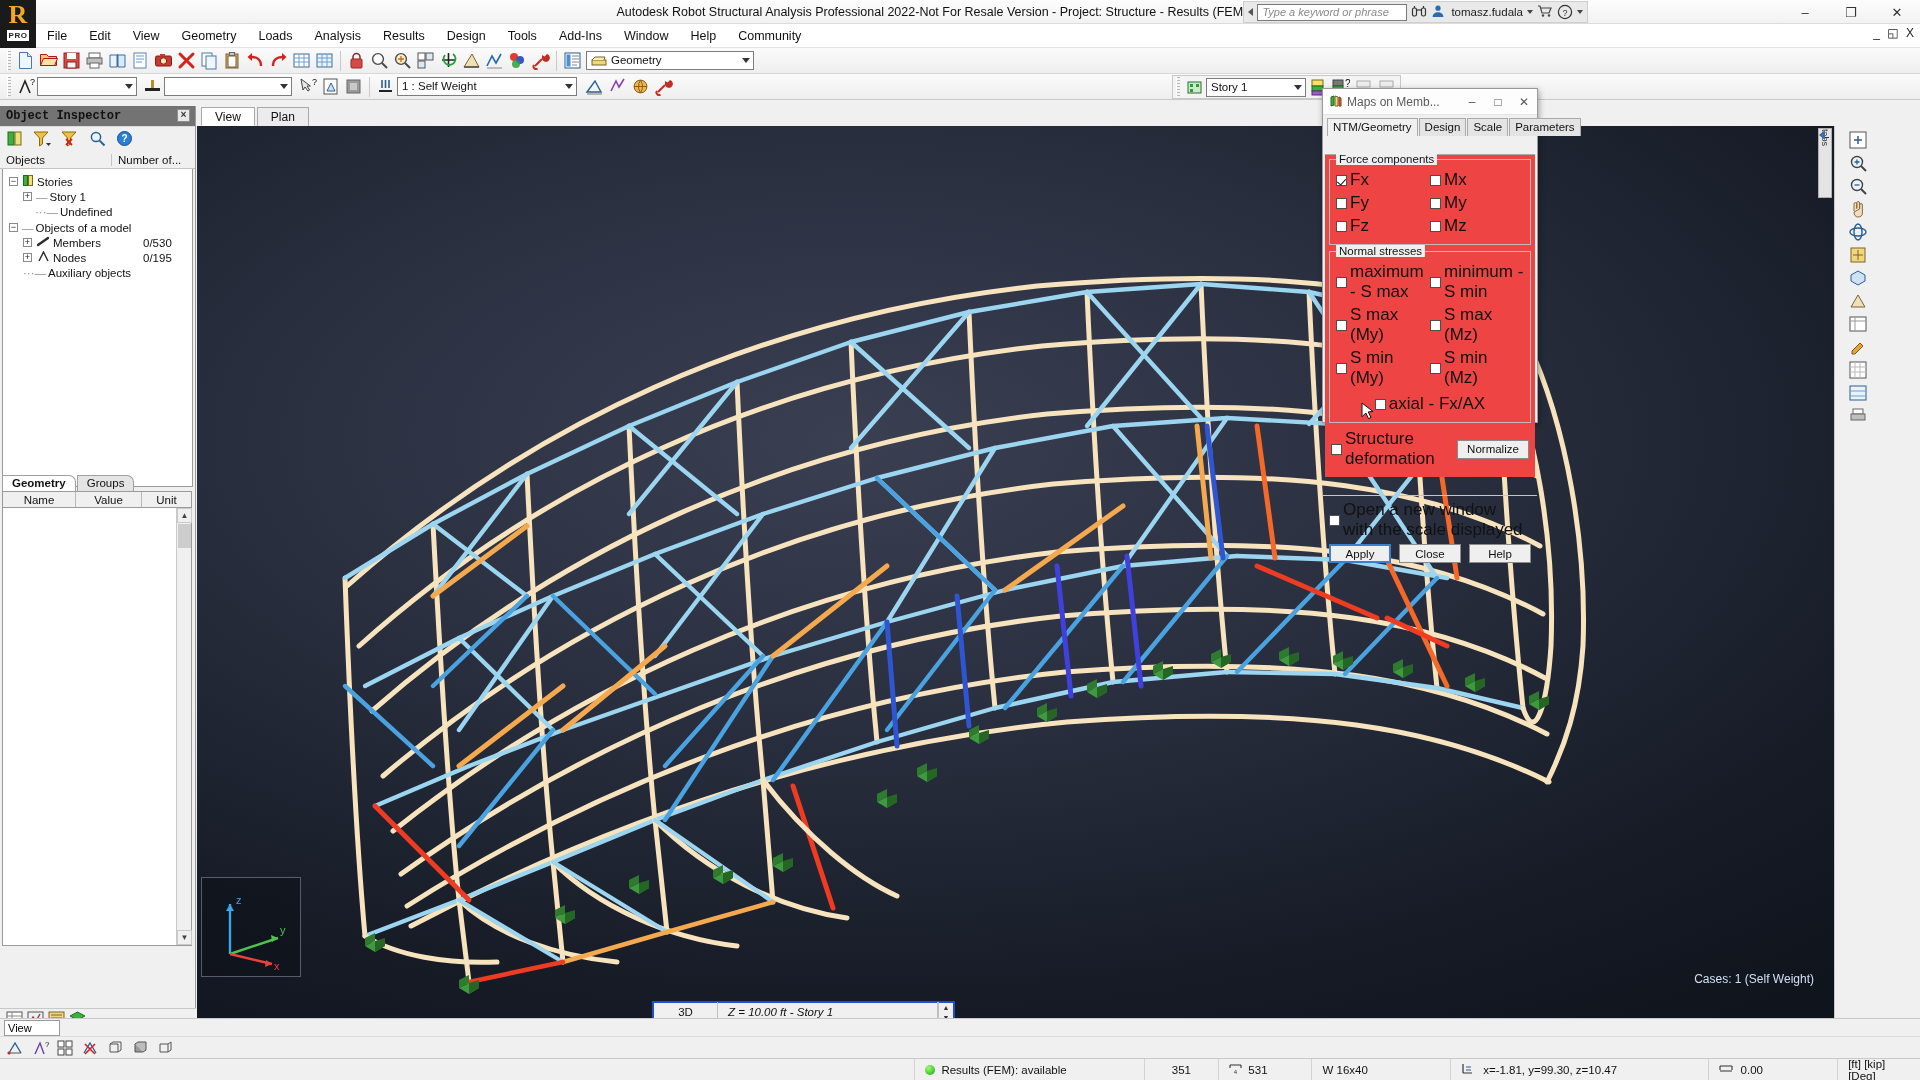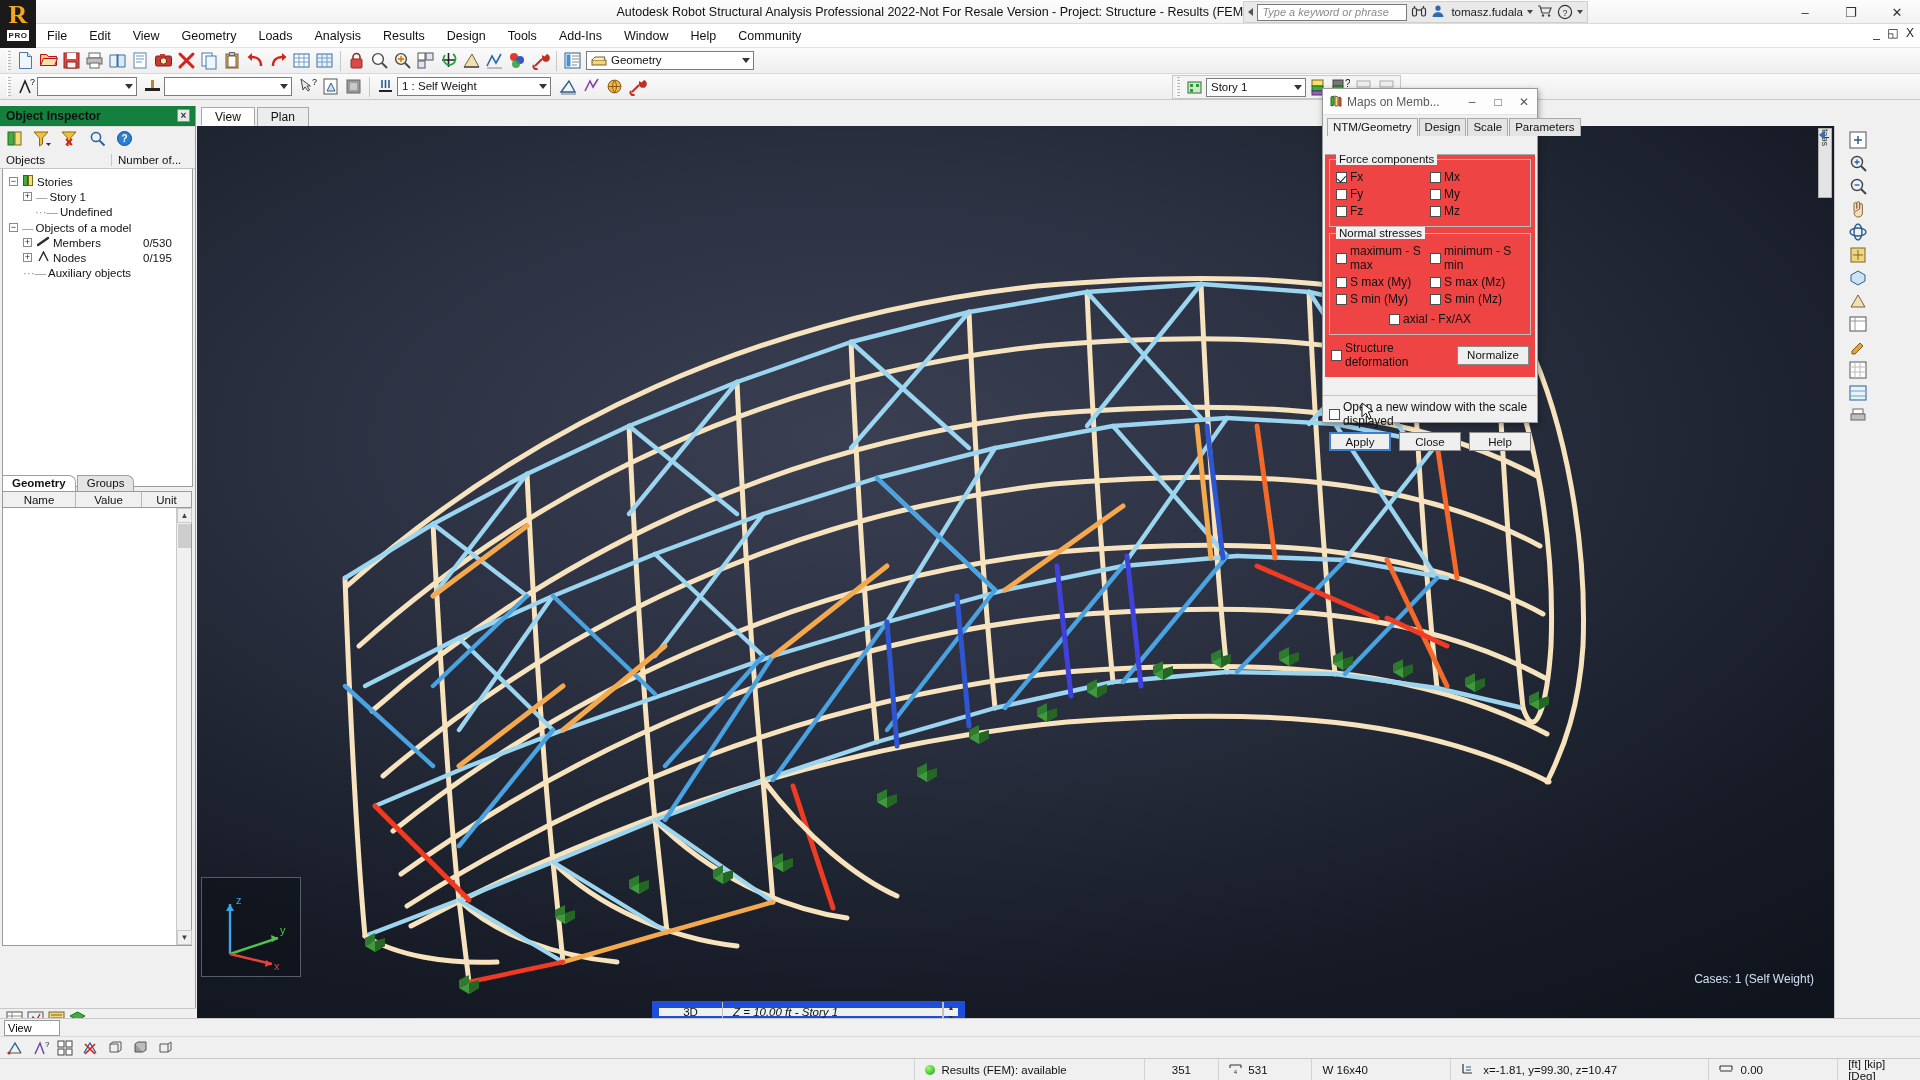--- a/index.html
+++ b/index.html
@@ -85,21 +85,21 @@
   .combo .arw { position:absolute; right: 3px; top: 6px;
     width:0;height:0;border-left:4px solid transparent;border-right:4px solid transparent;border-top:5px solid #333; }
 
   
   .leftpanel {
     position: absolute; left: 0; top: 106px; width: 196px; height: 942px;
     background: #f0f0f0; border-right: 1px solid #9a9a9a;
   }
   .oi-title {
     height: 20px; line-height: 20px; font-weight: bold; font-size: 12px;
-    padding-left: 6px; color:#111; position: relative; background:#15803d;
+    padding-left: 6px; color:#111; position: relative; background:#737373;font-family:Liberation Mono, monospace;
   }
   .oi-close { position:absolute; right: 5px; top: 3px; width: 13px; height:13px;
     border:1px solid #8e8e8e; background:#e8e8e8; font-size:10px; line-height:11px; text-align:center; color:#333; }
   .oi-toolbar { height: 26px; background:#f0f0f0; display:flex; align-items:center; padding-left:6px; gap:10px;
     border-top:1px solid #dcdcdc; }
   .tree-hdr {
     display:flex; height: 17px; background:#f0f0f0; border-bottom:1px solid #c4c4c4;
     font-size:11.5px; color:#111; align-items:center;
   }
   .tree-hdr .c1 { width:112px; padding-left:6px; border-right:1px solid #c4c4c4; }
@@ -143,21 +143,21 @@
   }
   .cases-label { position:absolute; right: 20px; bottom: 35px; color:#cfe0f5; font-size:12px; }
   .axisbox { position:absolute; left: 4px; bottom: 44px; width: 100px; height: 100px;
     border: 1px solid #555c6b; background: rgba(12,16,24,.55); }
   .vp-rtoolbar { position:absolute; right: 0; top: 20px; width: 46px; height: 895px;
     background:#f0f0f0; border-left:1px solid #c9c9c9; padding-top:2px; }
   .vp-rtool { width: 22px; height: 22px; margin: 1px auto; display:flex;align-items:center;justify-content:center; }
   .vp-tabstrip { position:absolute; right: 48px; top: 22px; width: 14px; height: 70px; background:#e4e4e4;
     border:1px solid #b0b0b0; font-size:9px; color:#333; text-align:center; }
   .statuscombo { position:absolute; left: 455px; bottom: 25px; height: 22px; display:flex; align-items:center;
-    background:#f0f0f0; border:7px solid #1d4ed8; }
+    background:#f0f0f0; border:2px solid #1d4ed8; }
   .sc-cell { height: 20px; line-height:20px; font-size:11.5px; padding: 0 10px; border-right:1px solid #c0c0c0; color:#111;}
   .sc-spin { width: 15px; height: 20px; display:flex; flex-direction:column; }
   .sc-spin div { flex:1; display:flex;align-items:center;justify-content:center; font-size:7px; color:#333; border-left:1px solid #c0c0c0;}
   .bottombar { position:absolute; left:0; bottom: 0; width: 1683px; height: 22px; background:#f0f0f0;
     border-top:1px solid #c9c9c9; display:flex; align-items:center; padding-left:4px; gap:2px; }
   .hsb { position:absolute; right: 46px; bottom: 1px; width: 930px; height: 18px; background:#ededed; border:1px solid #cfcfcf; }
   .hsb .thumb { position:absolute; left: 0; top:1px; width: 700px; height: 14px; background:#d2d2d2; }
 
   
   .dialog {
@@ -168,21 +168,21 @@
   .dlg-title { height: 26px; display:flex; align-items:center; background:#fdfdfd; border-bottom:1px solid #e5e5e5; }
   .dlg-title .ttxt { flex:1; color:#5a5a5a; font-size:12px; padding-left:4px; }
   .dlg-btn { width: 26px; height: 25px; display:flex; align-items:center; justify-content:center; color:#555; font-size:12px; }
   .dtabs { display:flex; padding: 3px 0 0 4px; }
   .dtab { height: 18px; line-height:17px; font-size:11.5px; padding: 0 5px; border:1px solid #a9a9a9;
     background:#e4e4e4; border-bottom:none; margin-right:1px; color:#111; }
   .dtab.active { background:#f0f0f0; position:relative; z-index:2; }
   .dbody { border-top:1px solid #a9a9a9; margin: 18px 2px; padding: 4px; background:#ef4444; }
   .group { border:1px solid #bdbdbd; margin-bottom: 6px; padding: 10px 6px 5px 6px; position:relative; }
   .group > .glab { position:absolute; top:-7px; left: 6px; background:#f0f0f0; padding: 0 3px; font-size:11.5px; }
-  .ck { display:flex; align-items:center; margin-bottom: 3px; font-size:12px; }
+  .ck { display:flex; align-items:center; margin-bottom: 3px; font-size:17px; }
   .ckbox { width: 11px; height: 11px; border: 1px solid #4d4d4d; background:#fff; margin-right: 3px;
     position:relative; flex: 0 0 auto; }
   .ckbox.checked::after { content:""; position:absolute; left:2px; top:1px; width:4px;height:7px;
     border:solid #1a1a1a; border-width:0 1.6px 1.6px 0; transform: rotate(42deg); }
   .row2 { display:flex; }
   .row2 > div { width: 50%; }
   .btn { height: 19px; min-width: 54px; border:1px solid #8a8a8a; background:#efefef;
     font-size:11.5px; display:inline-flex; align-items:center; justify-content:center; color:#111; }
   .btn.default { border: 2px solid #3b7fd1; }
   .dlg-foot { border-top:1px solid #c6c6c6; padding: 4px 6px 6px 6px; }
@@ -489,21 +489,21 @@
           <rect x="6" y="6" width="7" height="7" fill="#c9c9c9"></rect>
         </svg>
       </div>
     <div class="tb-sep"></div>
     <div class="tb-ico">
       <svg width="19" height="19" viewBox="0 0 19 19">
           <path d="M3 14h13" stroke="#222" stroke-width="2"></path>
           <path d="M6 3v8M9.5 3v8M13 3v8" stroke="#2a5f90" stroke-width="1.6"></path>
         </svg>
       </div>
-    <div class="combo" style="width:154px">
+    <div class="combo" style="width:180px">
       <span>1 : Self Weight</span>
       <span class="arw"></span>
     </div>
     <div class="tb-ico" style="margin-left:6px">
       <svg width="19" height="19" viewBox="0 0 19 19">
           <path d="M2 15L10 4l6 11z" fill="none" stroke="#2a5f90" stroke-width="1.4"></path>
           <path d="M2 17h15" stroke="#777"></path>
         </svg>
       </div>
     <div class="tb-ico">

